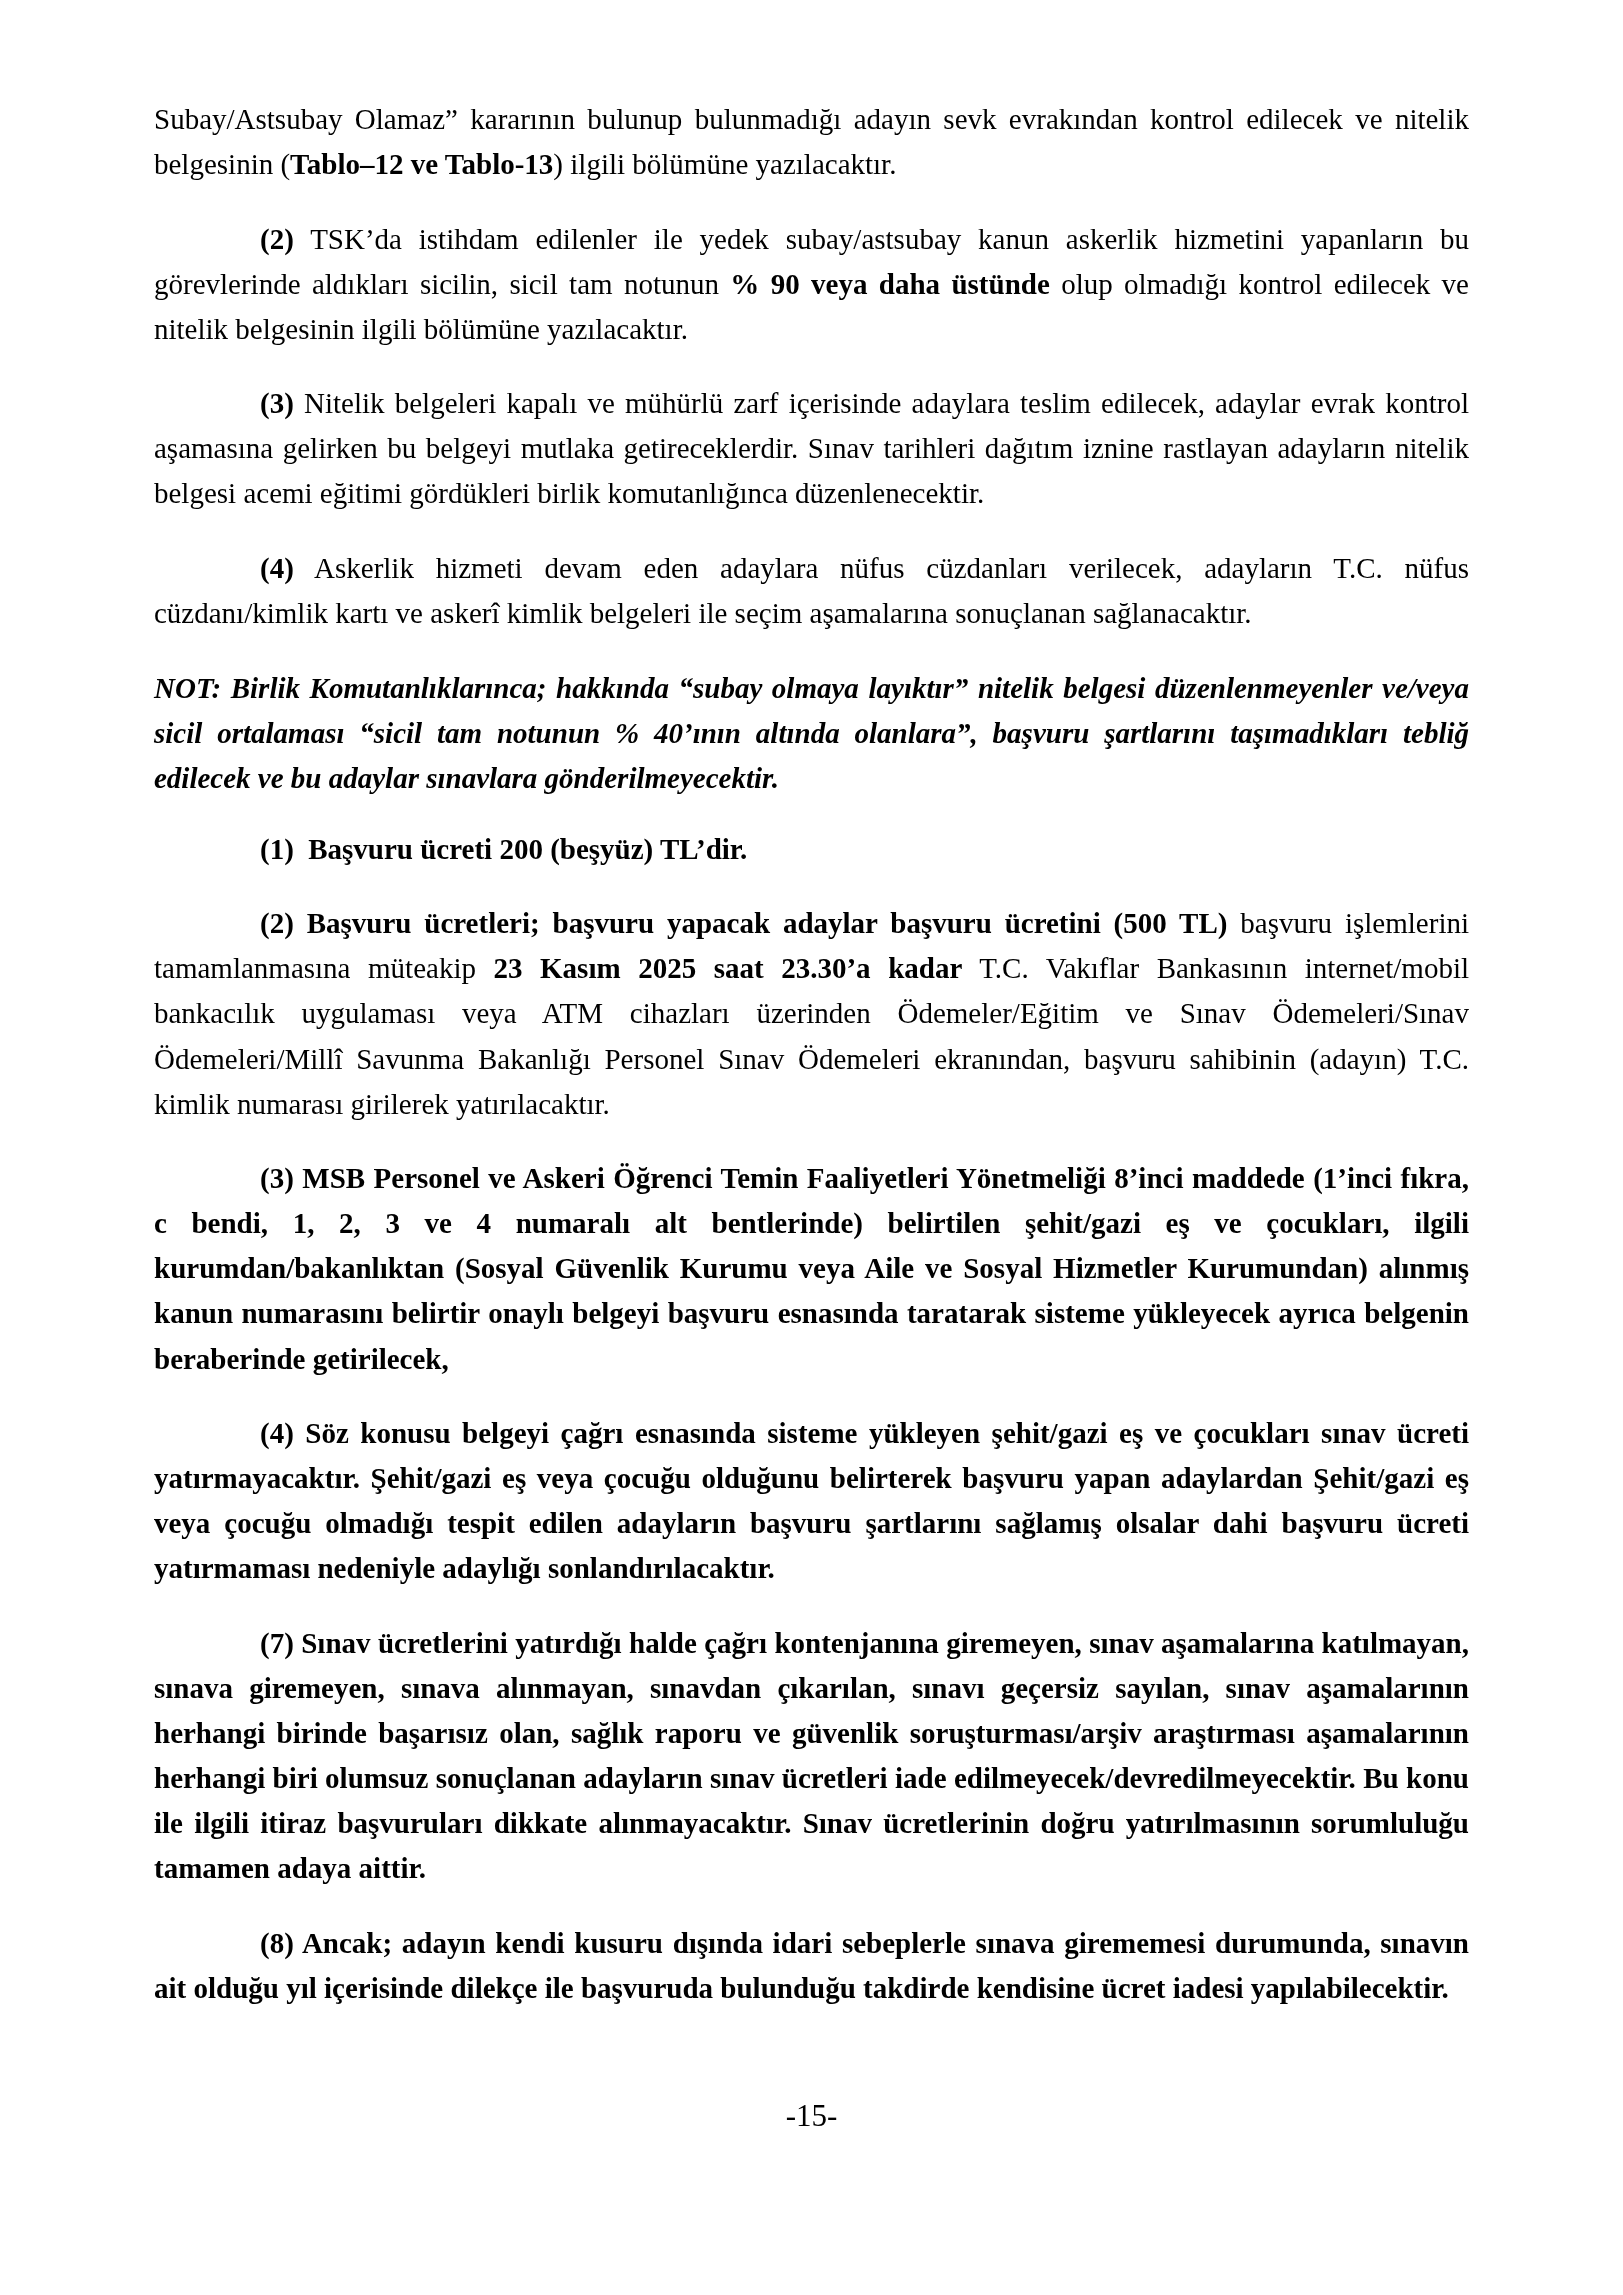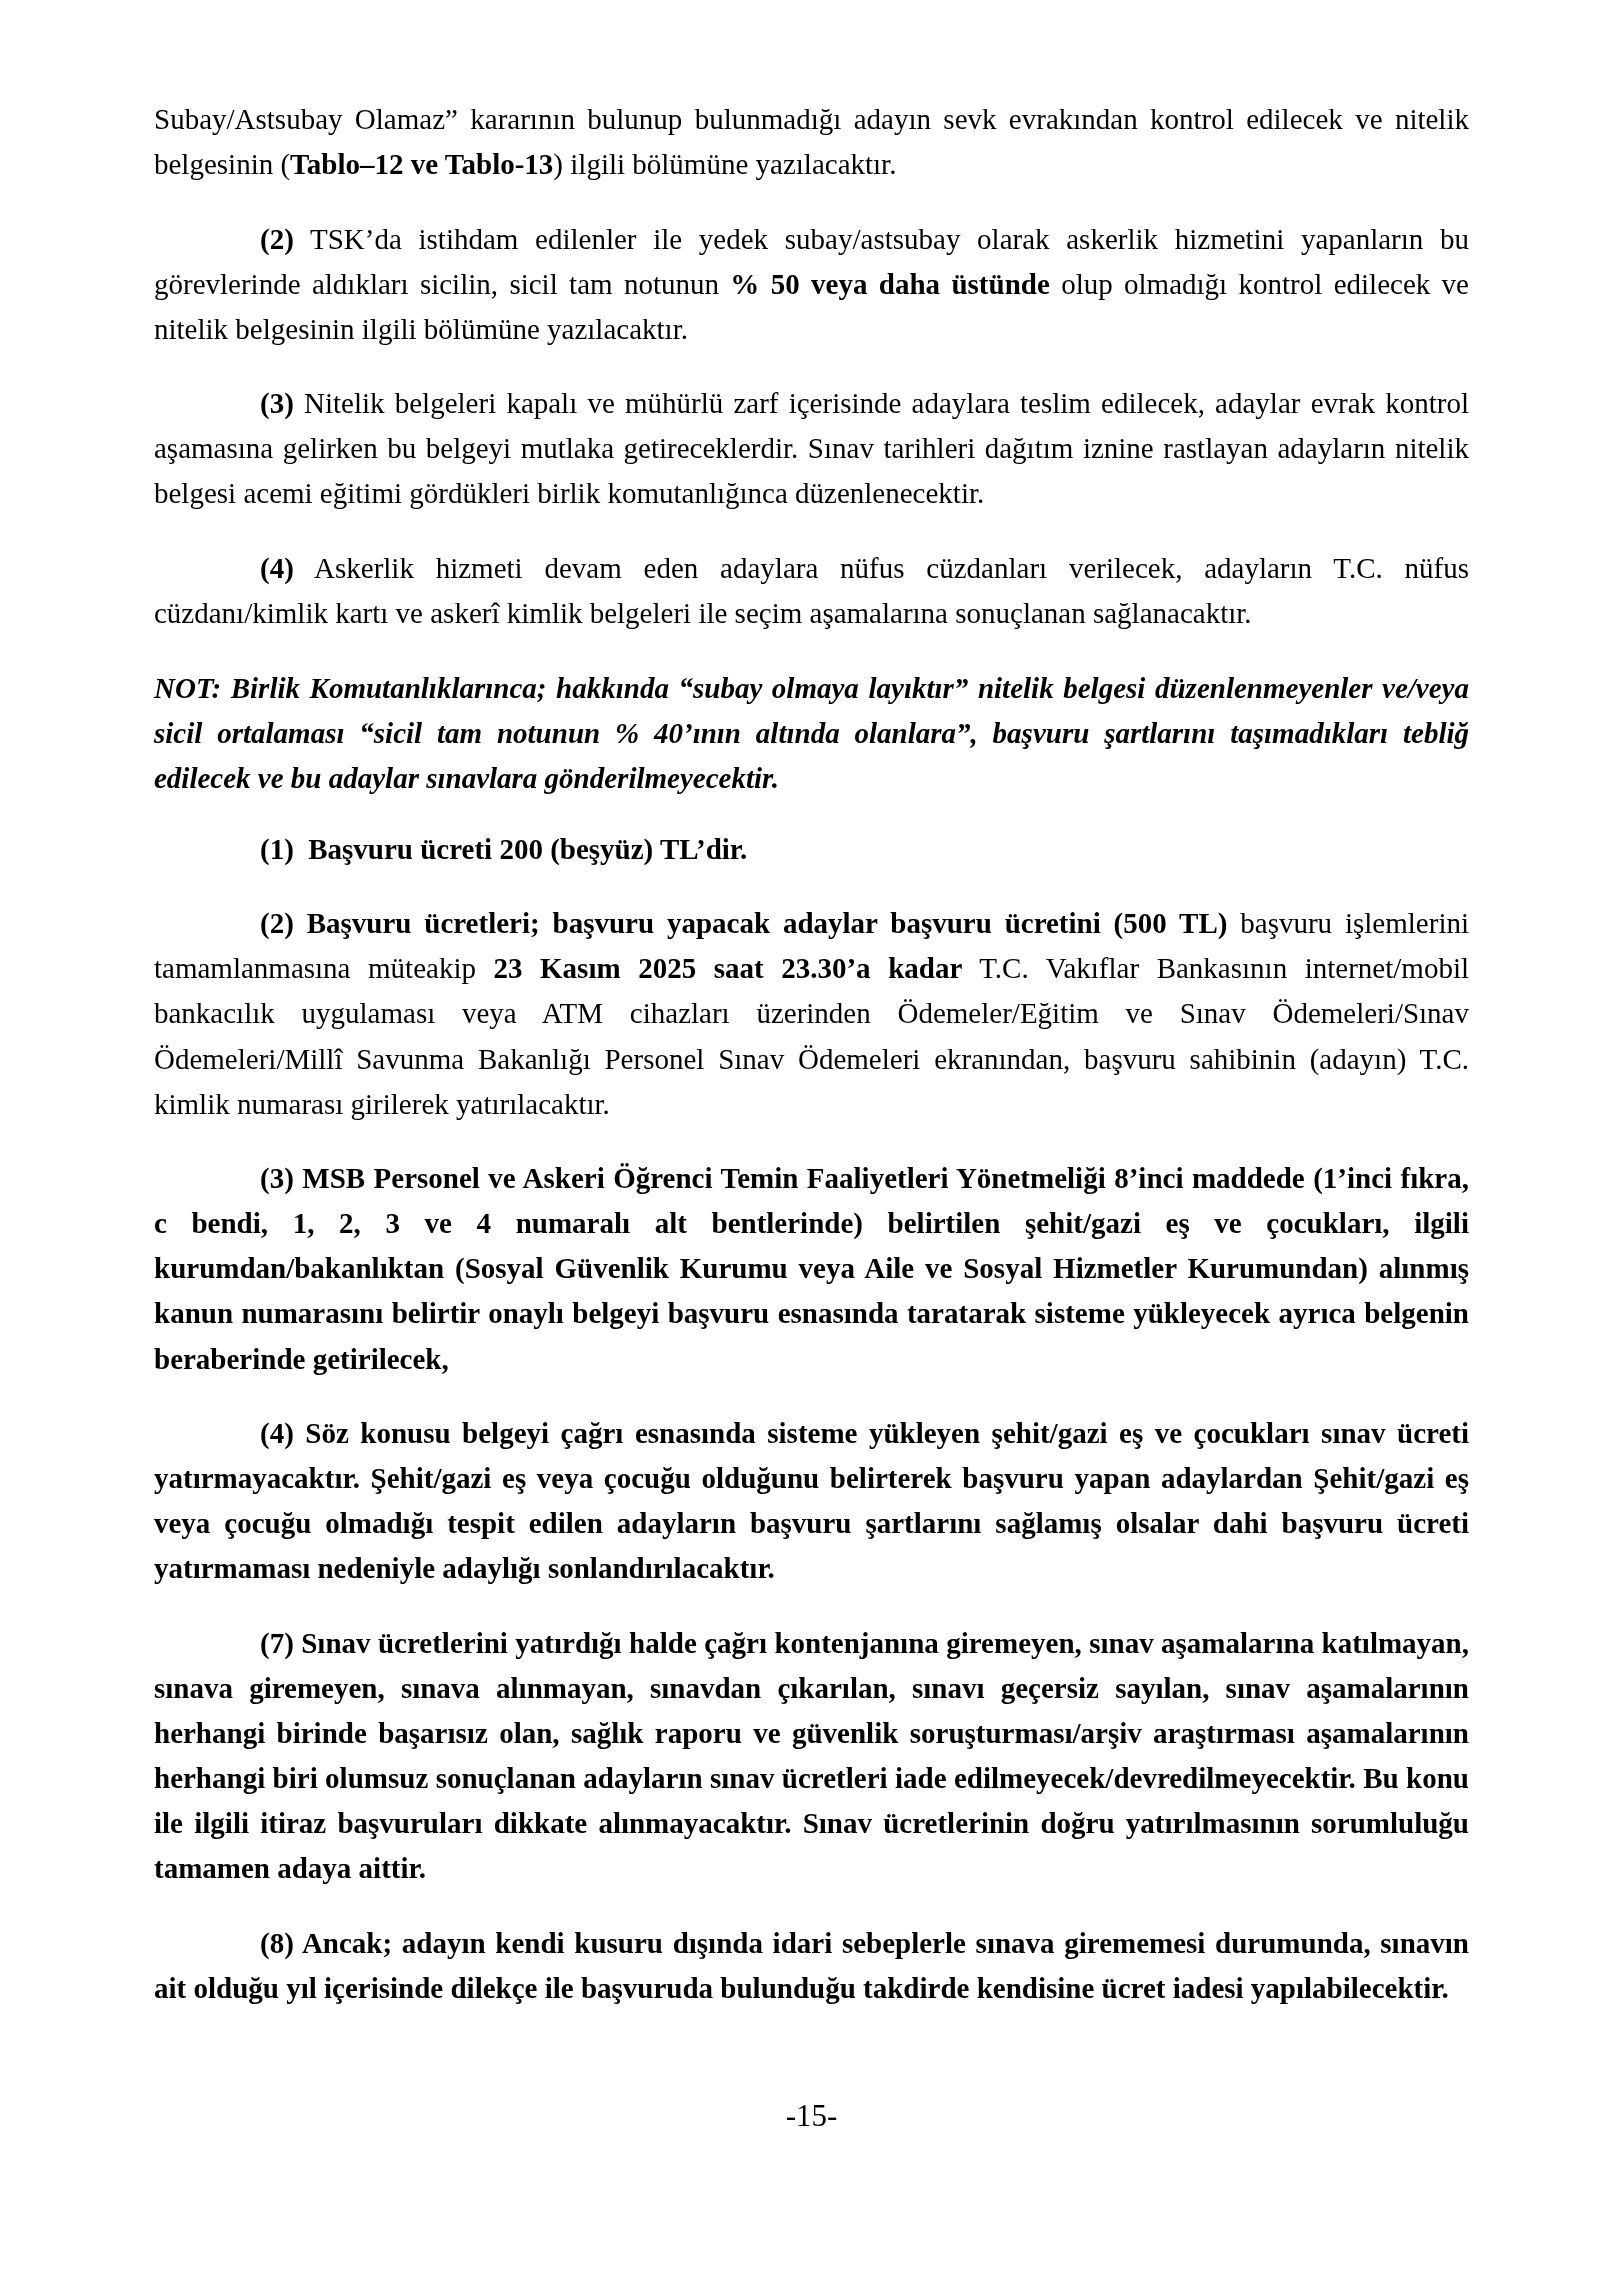--- a/index.html
+++ b/index.html
@@ -86,21 +86,21 @@
 <body>
 
 <div class="page">
   <div class="content">
 
     <p class="p-noind last-line-left">
       <span>Subay/Astsubay Olamaz” kararının bulunup bulunmadığı adayın sevk evrakından kontrol edilecek ve nitelik belgesinin (</span><b>Tablo–12 ve Tablo-13</b><span>) ilgili bölümüne yazılacaktır.</span>
     </p>
 
     <p class="p-ind gap-lg last-line-left">
-      <b>(2)</b><span> TSK’da istihdam edilenler ile yedek subay/astsubay olarak askerlik hizmetini yapanların bu görevlerinde aldıkları sicilin, sicil tam notunun </span><b>% 50 veya daha üstünde</b><span> olup olmadığı kontrol edilecek ve nitelik belgesinin ilgili bölümüne yazılacaktır.</span>
+      <b>(2)</b><span> TSK’da istihdam edilenler ile yedek subay/astsubay kanun askerlik hizmetini yapanların bu görevlerinde aldıkları sicilin, sicil tam notunun </span><b>% 90 veya daha üstünde</b><span> olup olmadığı kontrol edilecek ve nitelik belgesinin ilgili bölümüne yazılacaktır.</span>
     </p>
 
     <p class="p-ind gap-lg last-line-left">
       <b>(3)</b><span> Nitelik belgeleri kapalı ve mühürlü zarf içerisinde adaylara teslim edilecek, adaylar evrak kontrol aşamasına gelirken bu belgeyi mutlaka getireceklerdir. Sınav tarihleri dağıtım iznine rastlayan adayların nitelik belgesi acemi eğitimi gördükleri birlik komutanlığınca düzenlenecektir.</span>
     </p>
 
     <p class="p-ind gap-lg last-line-left">
       <b>(4)</b><span> Askerlik hizmeti devam eden adaylara nüfus cüzdanları verilecek, adayların T.C. nüfus cüzdanı/kimlik kartı ve askerî kimlik belgeleri ile seçim aşamalarına sonuçlanan sağlanacaktır.</span>
     </p>
 

